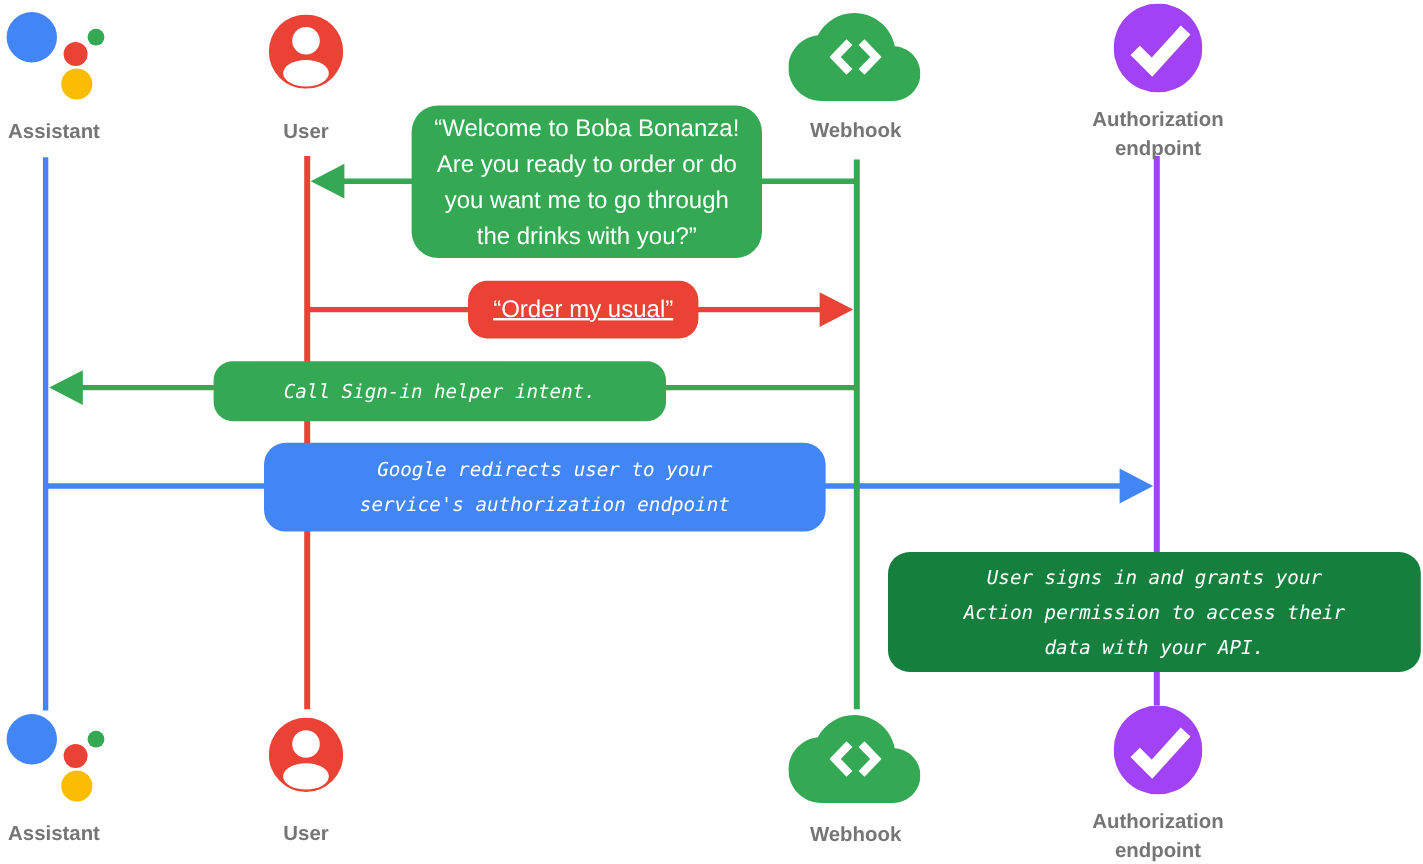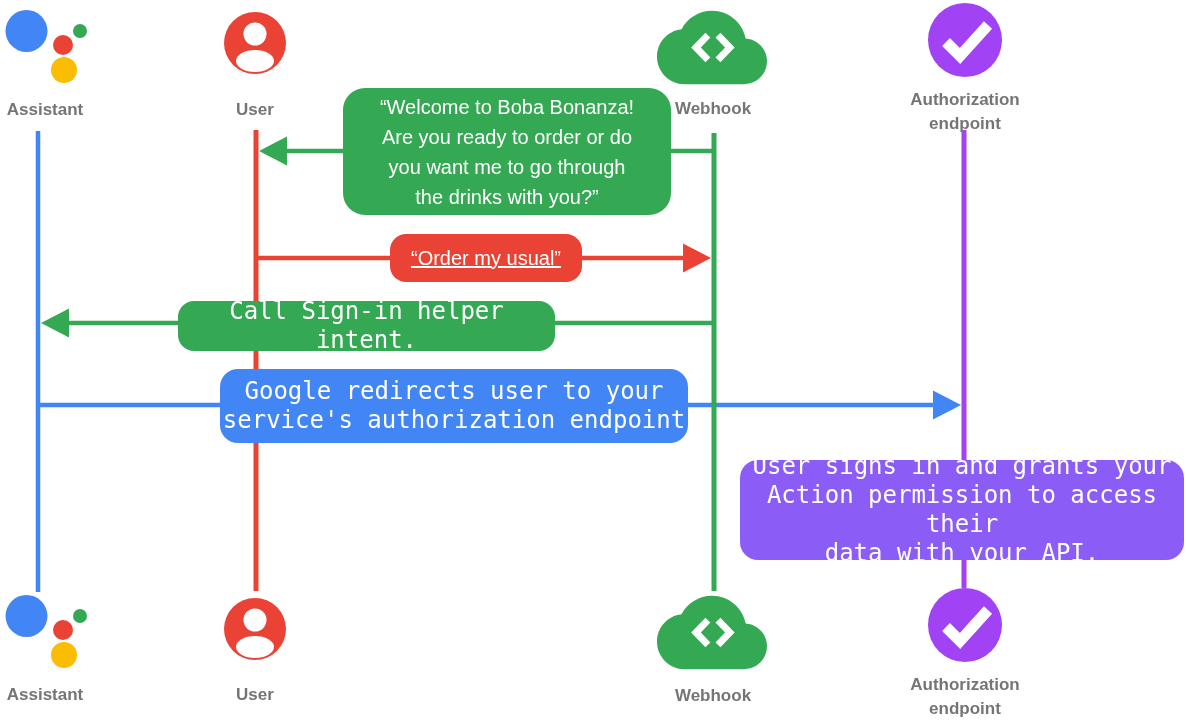--- a/index.html
+++ b/index.html
@@ -5,27 +5,27 @@
   html,body{margin:0;padding:0;background:#ffffff;}
   .canvas{position:relative;width:1186px;height:720px;background:#ffffff;overflow:hidden;
           font-family:"Liberation Sans",sans-serif;}
   svg.layer{position:absolute;left:0;top:0;}
   .actor-icon{position:absolute;}
   .actor-label{position:absolute;width:170px;text-align:center;color:#757575;
                font-weight:700;font-size:17px;line-height:24px;white-space:pre-line;}
   .msg{position:absolute;color:#ffffff;display:flex;align-items:center;justify-content:center;
        text-align:center;white-space:pre-line;box-sizing:border-box;}
   .speech{font-family:"Liberation Sans",sans-serif;font-size:20px;line-height:30px;}
-  .code{font-family:"DejaVu Sans Mono","Liberation Mono",monospace;
-        font-size:24px;line-height:29px;}
-  .box-welcome{left:343px;top:88px;width:328px;height:127px;background:#34A853;border-radius:22px;}
+  .code{font-family:"DejaVu Sans Mono","Liberation Mono",monospace;font-style:italic;
+        font-size:16px;line-height:29px;}
+  .box-welcome{left:343px;top:88px;width:292px;height:127px;background:#34A853;border-radius:22px;}
   .box-order{left:390px;top:234px;width:192px;height:48px;background:#EA4335;border-radius:16px;text-decoration:underline;}
   .box-signin{left:178px;top:301px;width:377px;height:50px;background:#34A853;border-radius:16px;}
   .box-redirect{left:220px;top:369px;width:468px;height:74px;background:#4285F4;border-radius:18px;}
-  .box-grants{left:740px;top:460px;width:444px;height:100px;background:#8b5cf6;border-radius:18px;}
+  .box-grants{left:740px;top:460px;width:444px;height:100px;background:#15803d;border-radius:18px;}
 </style>
 </head>
 <body>
 
 <div class="canvas">
 
   <svg class="layer" width="1186" height="720">
 
     <line x1="284" y1="151" x2="712" y2="151" stroke="#34A853" stroke-width="4.5"></line>
     <line x1="257" y1="258" x2="686" y2="258" stroke="#EA4335" stroke-width="4.5"></line>

